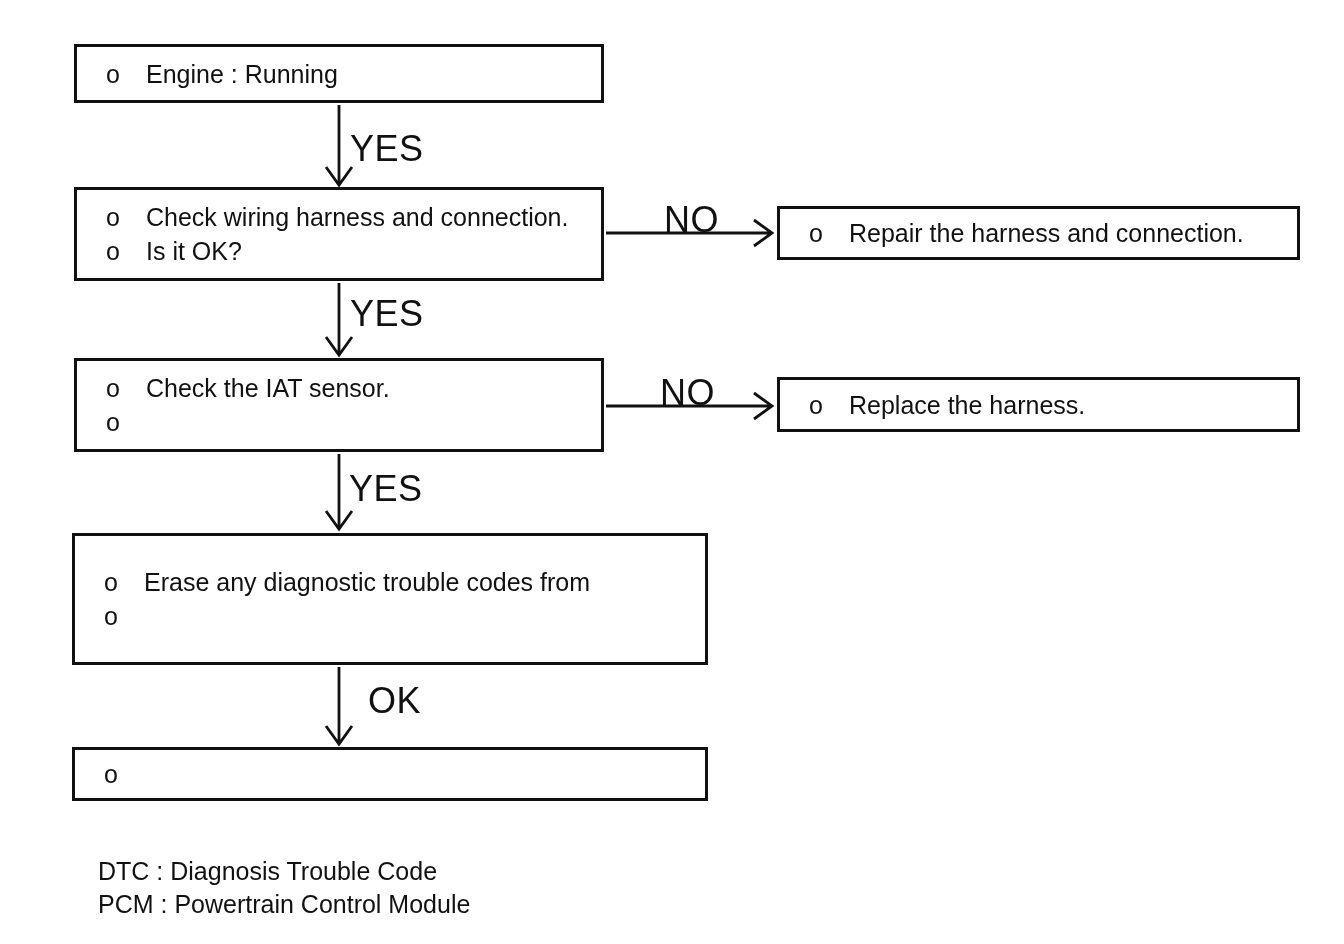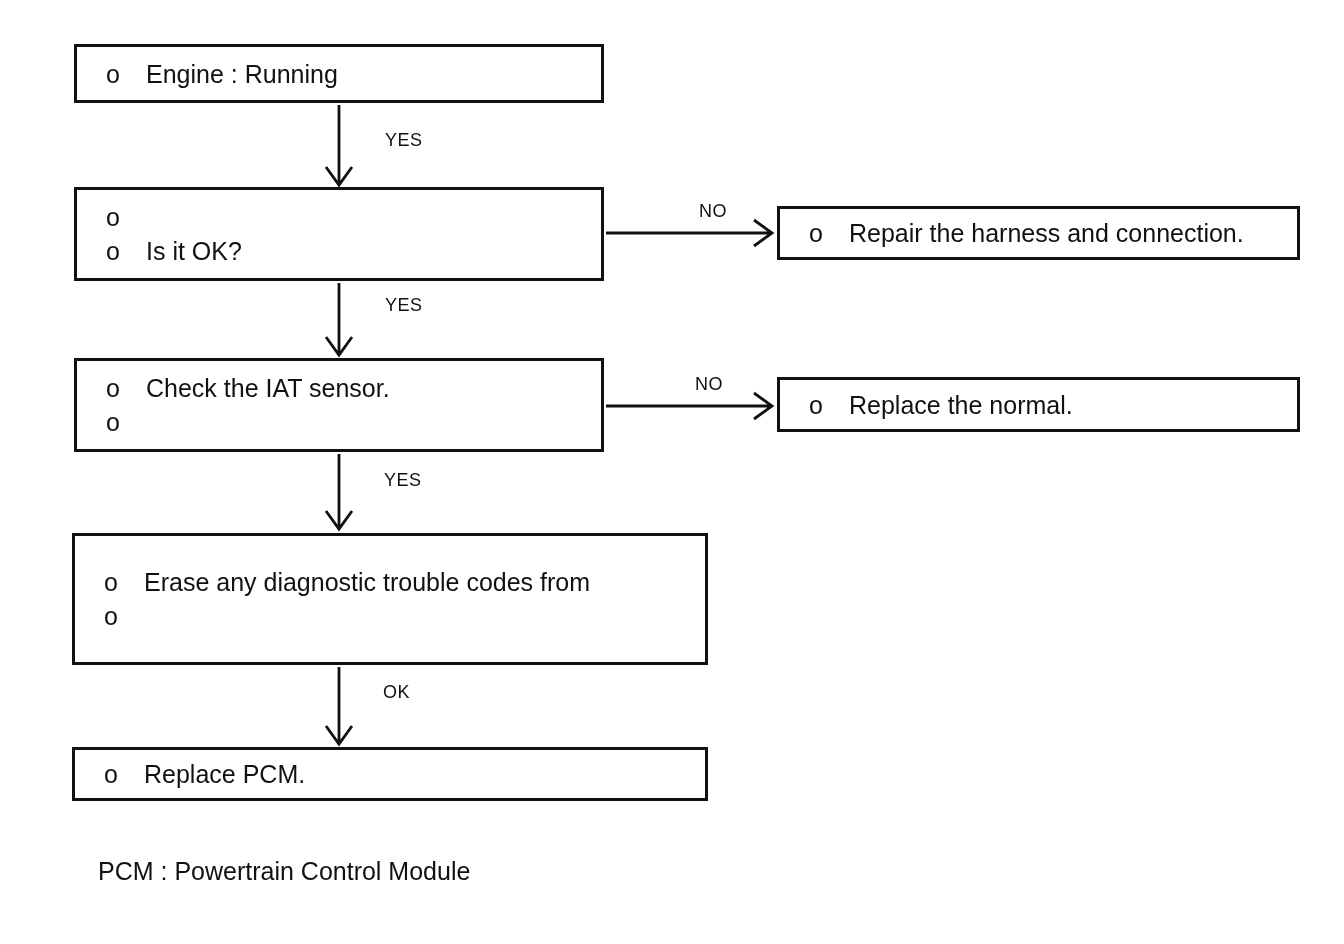--- a/index.html
+++ b/index.html
@@ -19,22 +19,22 @@
     background:#ffffff;
     display:flex; flex-direction:column; justify-content:center;
     padding-left:29px; padding-right:4px;
   }
   .bline {
     display:flex; align-items:baseline;
     font-size:25px; line-height:34px; white-space:nowrap;
   }
   .bullet { flex:0 0 40px; width:40px; }
   .lbl {
-    position:absolute; font-size:18px; line-height:1;
-    letter-spacing:0.5px; white-space:nowrap;margin-left:35px;
+    position:absolute; font-size:36px; line-height:1;
+    letter-spacing:0.5px; white-space:nowrap;
   }
   svg.arrows { position:absolute; left:0; top:0; }
   svg.arrows path { stroke:#111111; stroke-width:2.8; fill:none; }
   .legend {
     position:absolute; left:98px; top:855px;
     font-size:25px; line-height:33px; white-space:nowrap;
   }
 </style>
 </head>
 <body>
@@ -65,20 +65,21 @@
   <div class="box" style="left:74px; top:44px; width:530px; height:59px;">
     <div class="bline">
       <span class="bullet">o</span>
       <span class="txt">Engine : Running</span>
     </div>
   </div>
 
   <div class="box" style="left:74px; top:187px; width:530px; height:94px;">
     <div class="bline">
       <span class="bullet">o</span>
+      <span class="txt">Check wiring harness and connection.</span>
     </div>
     <div class="bline">
       <span class="bullet">o</span>
       <span class="txt">Is it OK?</span>
     </div>
   </div>
 
   <div class="box" style="left:74px; top:358px; width:530px; height:94px;">
     <div class="bline">
       <span class="bullet">o</span>
@@ -95,42 +96,42 @@
       <span class="txt">Erase any diagnostic trouble codes from</span>
     </div>
     <div class="bline">
       <span class="bullet">o</span>
     </div>
   </div>
 
   <div class="box" style="left:72px; top:747px; width:636px; height:54px;">
     <div class="bline">
       <span class="bullet">o</span>
-      <span class="txt">Replace PCM.</span>
     </div>
   </div>
 
   <div class="box" style="left:777px; top:206px; width:523px; height:54px;">
     <div class="bline">
       <span class="bullet">o</span>
       <span class="txt">Repair the harness and connection.</span>
     </div>
   </div>
 
   <div class="box" style="left:777px; top:377px; width:523px; height:55px;">
     <div class="bline">
       <span class="bullet">o</span>
-      <span class="txt">Replace the normal.</span>
+      <span class="txt">Replace the harness.</span>
     </div>
   </div>
 
   <div class="lbl" style="left:350px; top:131px;">YES</div>
   <div class="lbl" style="left:350px; top:296px;">YES</div>
   <div class="lbl" style="left:349px; top:471px;">YES</div>
-  <div class="lbl" style="left:348px; top:683px;text-align:right;">OK</div>
+  <div class="lbl" style="left:368px; top:683px;text-align:right;">OK</div>
   <div class="lbl" style="left:664px; top:202px;">NO</div>
   <div class="lbl" style="left:660px; top:375px;">NO</div>
 
   <div class="legend">
+    <div>DTC : Diagnosis Trouble Code</div>
     <div>PCM : Powertrain Control Module</div>
   </div>
 
 </div>
 
 </body></html>

